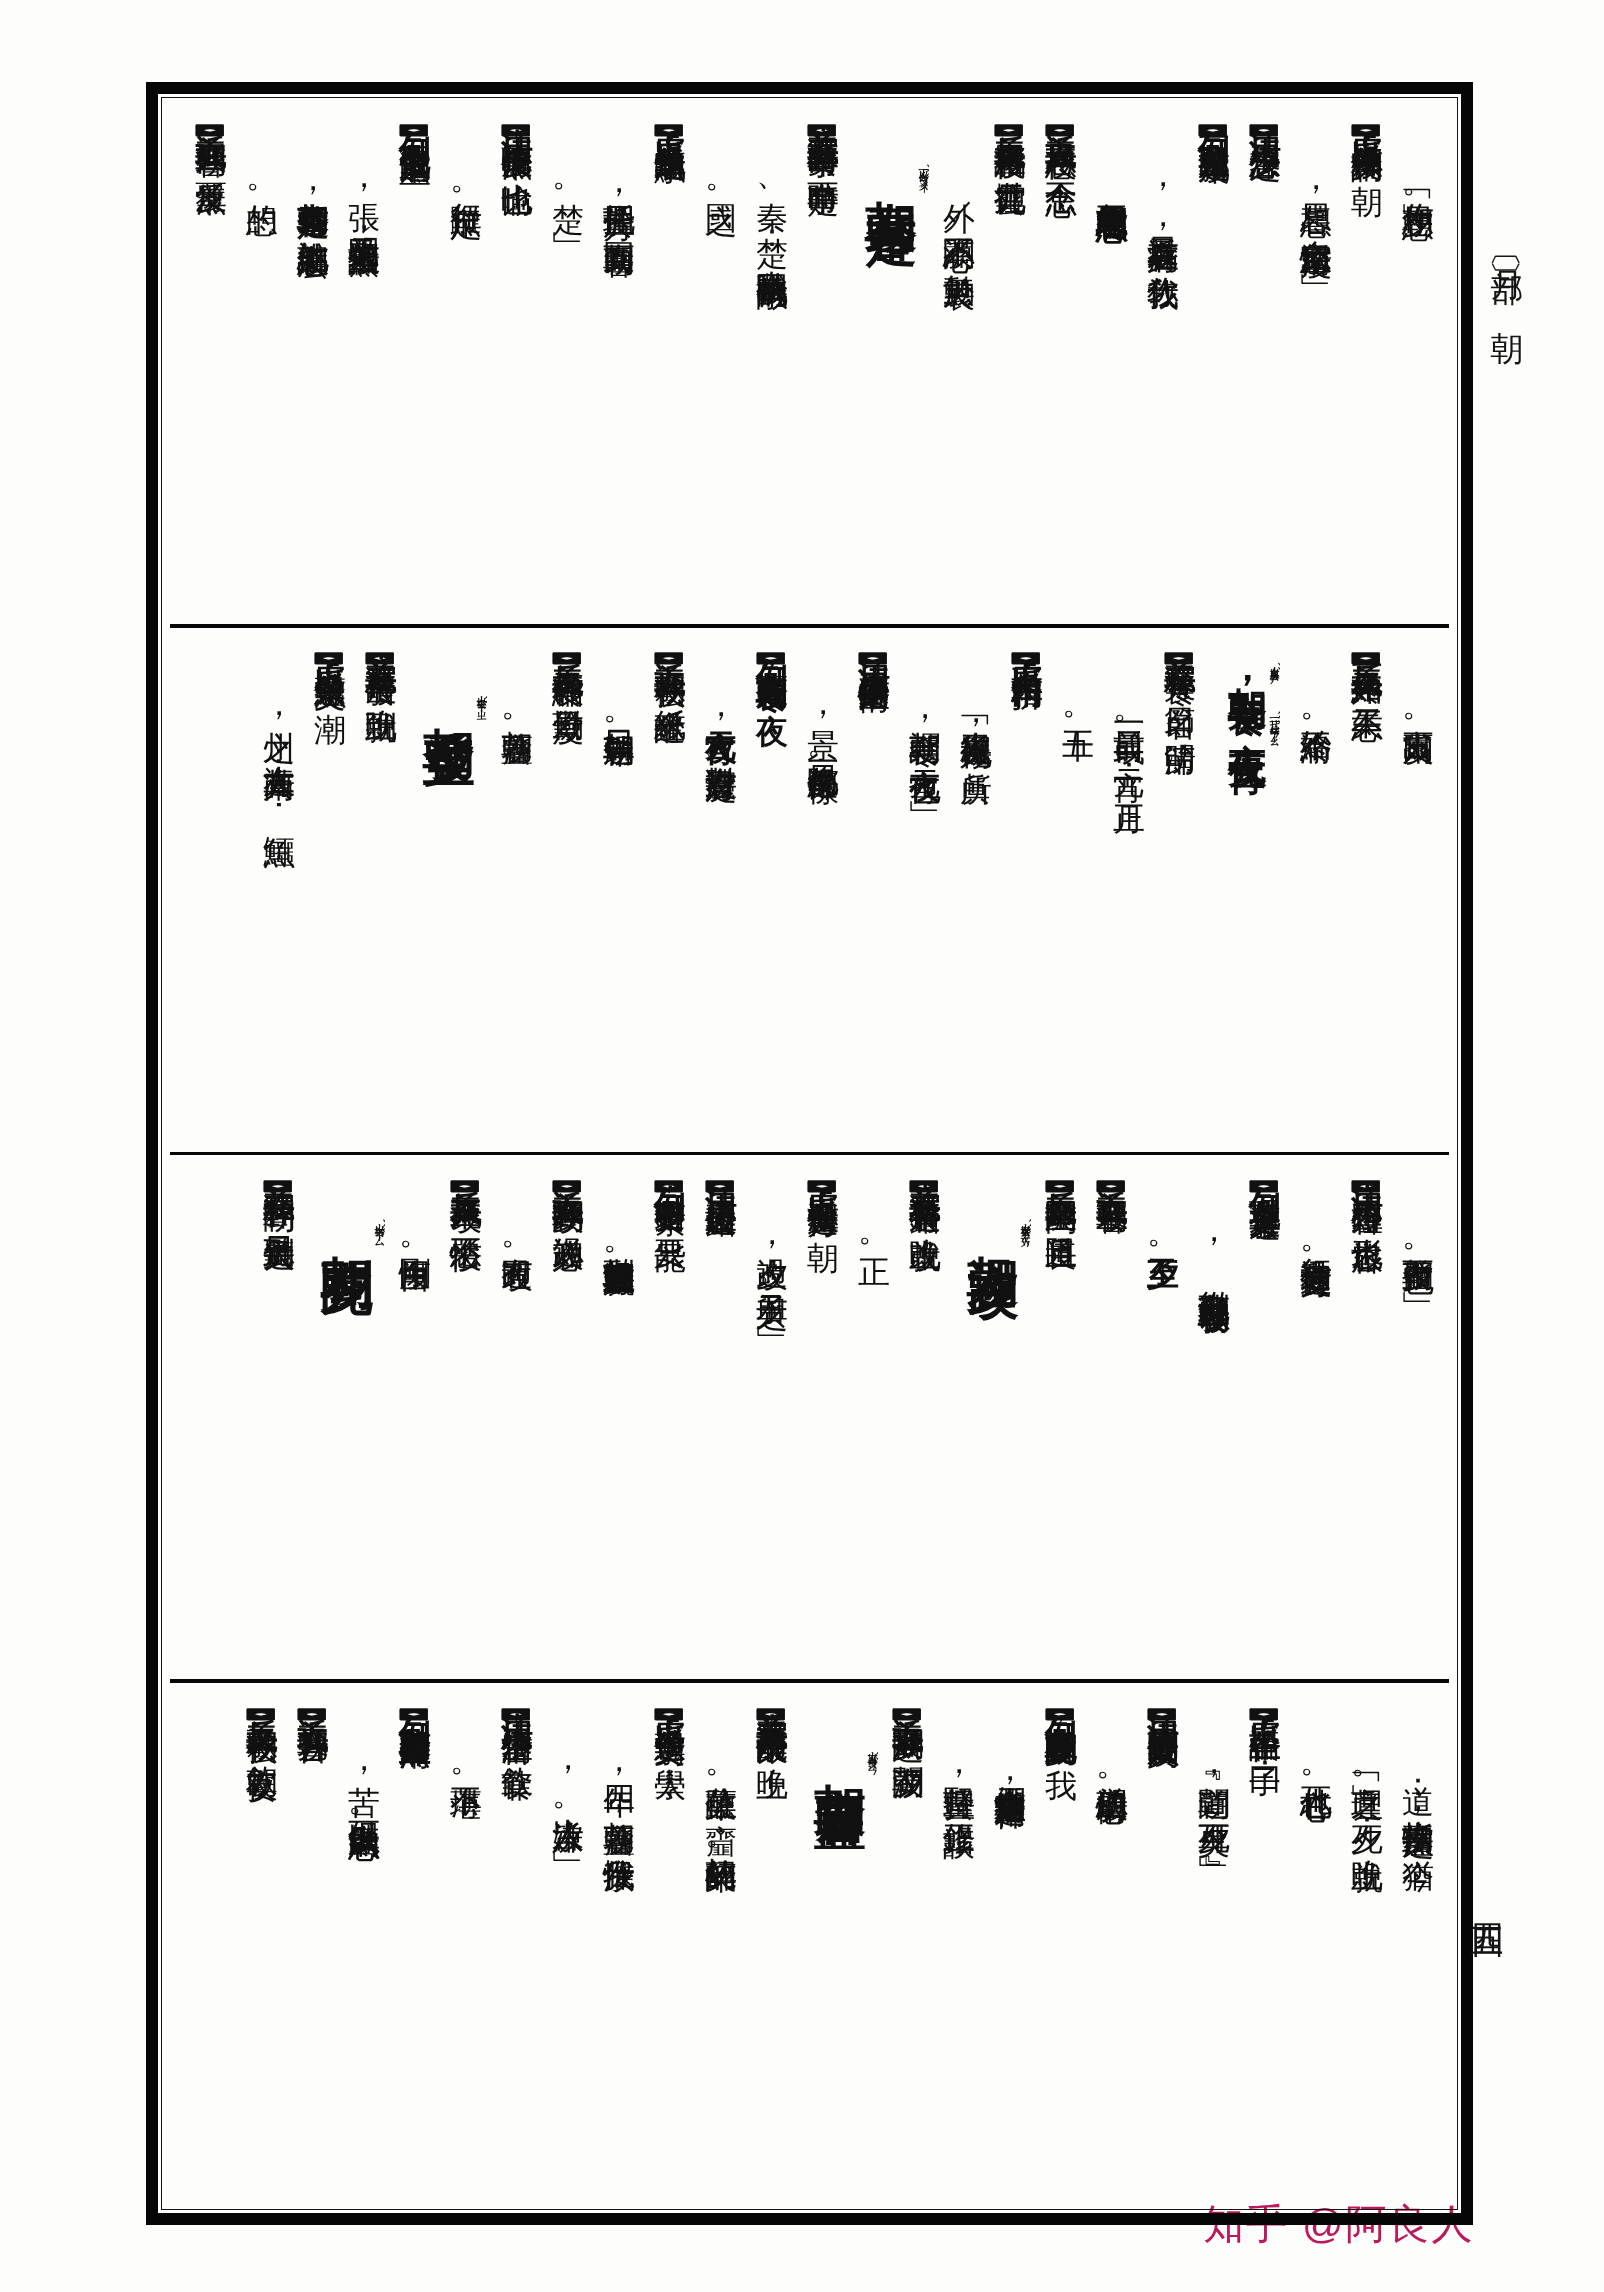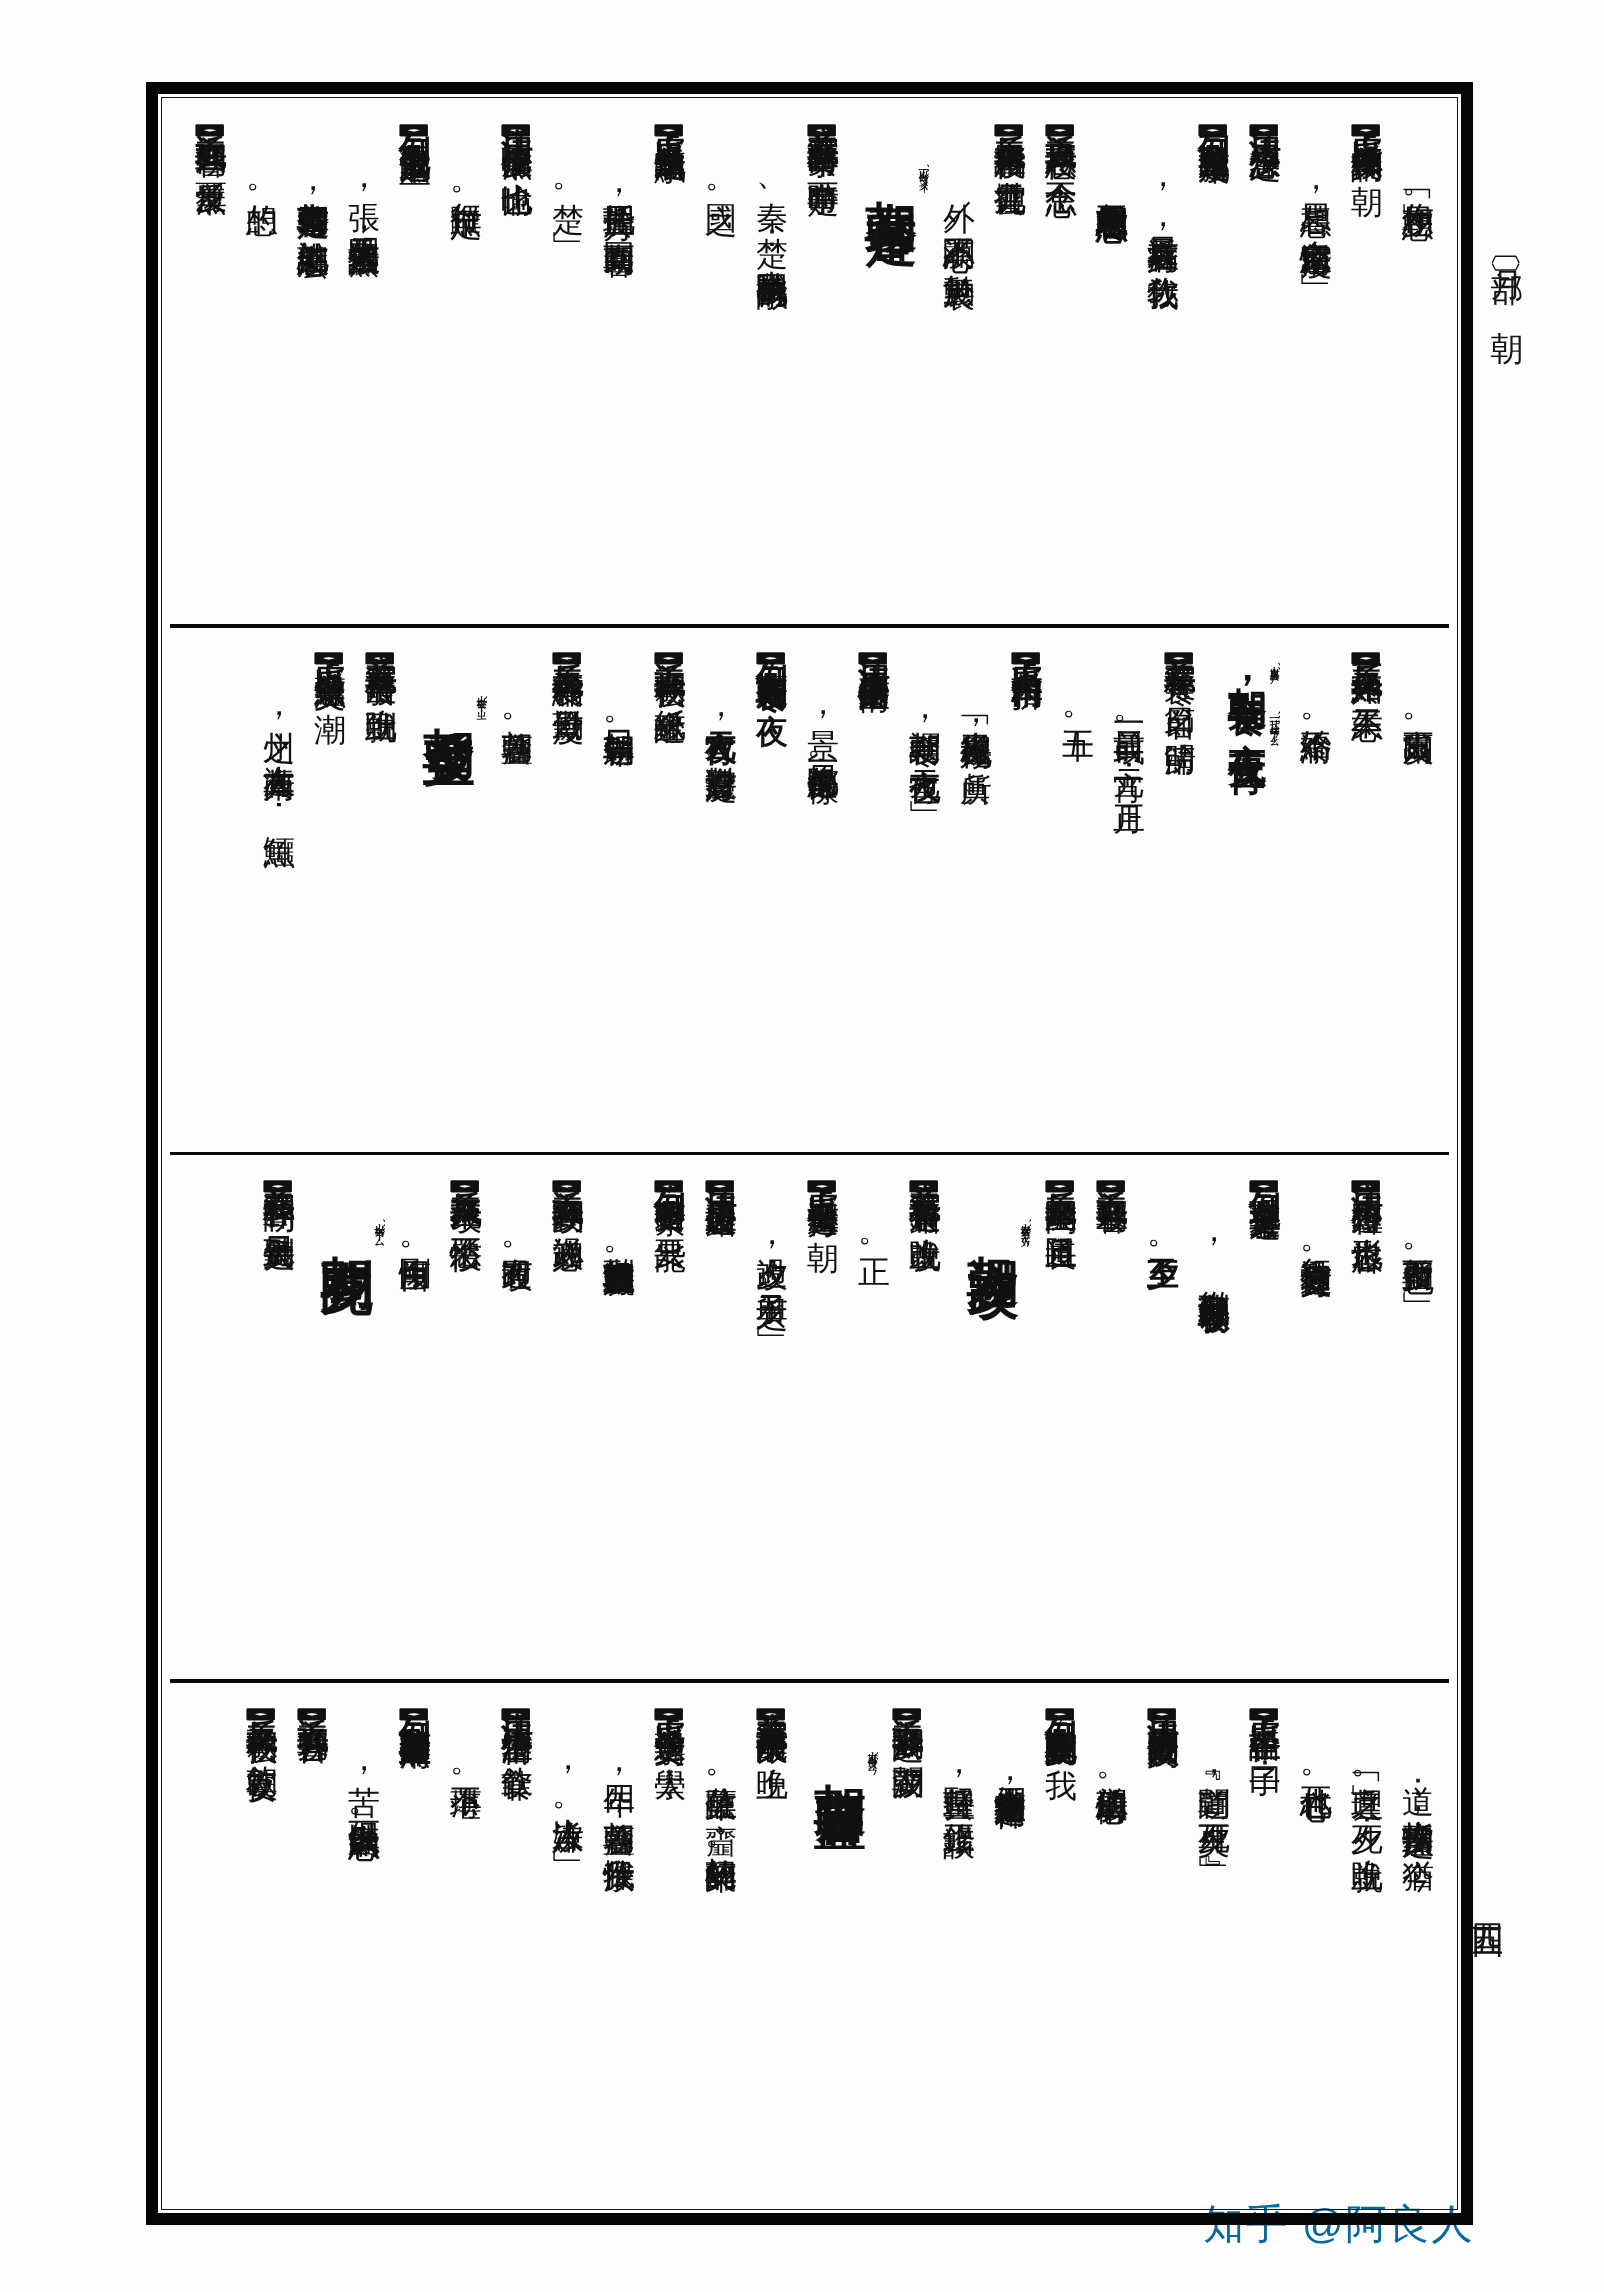--- a/index.html
+++ b/index.html
@@ -46,21 +46,21 @@
   }
   .margin-label .after-gap{margin-inline-start:60px;}
   .page-number{
     position:absolute;left:1459px;top:1898px;z-index:3;
     writing-mode:vertical-rl;font-size:33px;letter-spacing:2.9px;
     line-height:56px;color:#151515;
   }
   .watermark{
     position:absolute;left:1203px;top:2197px;z-index:1;
     font-family:"Liberation Sans", sans-serif;
-    font-size:41px;color:#0369a1;letter-spacing:1.9px;white-space:nowrap;text-align:center;
+    font-size:41px;color:#be185d;letter-spacing:1.9px;white-space:nowrap;text-align:center;
   }
 </style>
 </head>
 <body>
 
 <div class="margin-label">
   <span>〔月部〕</span><span class="after-gap">朝</span>
 </div>
 
 <div class="page-number">四五四</div>

